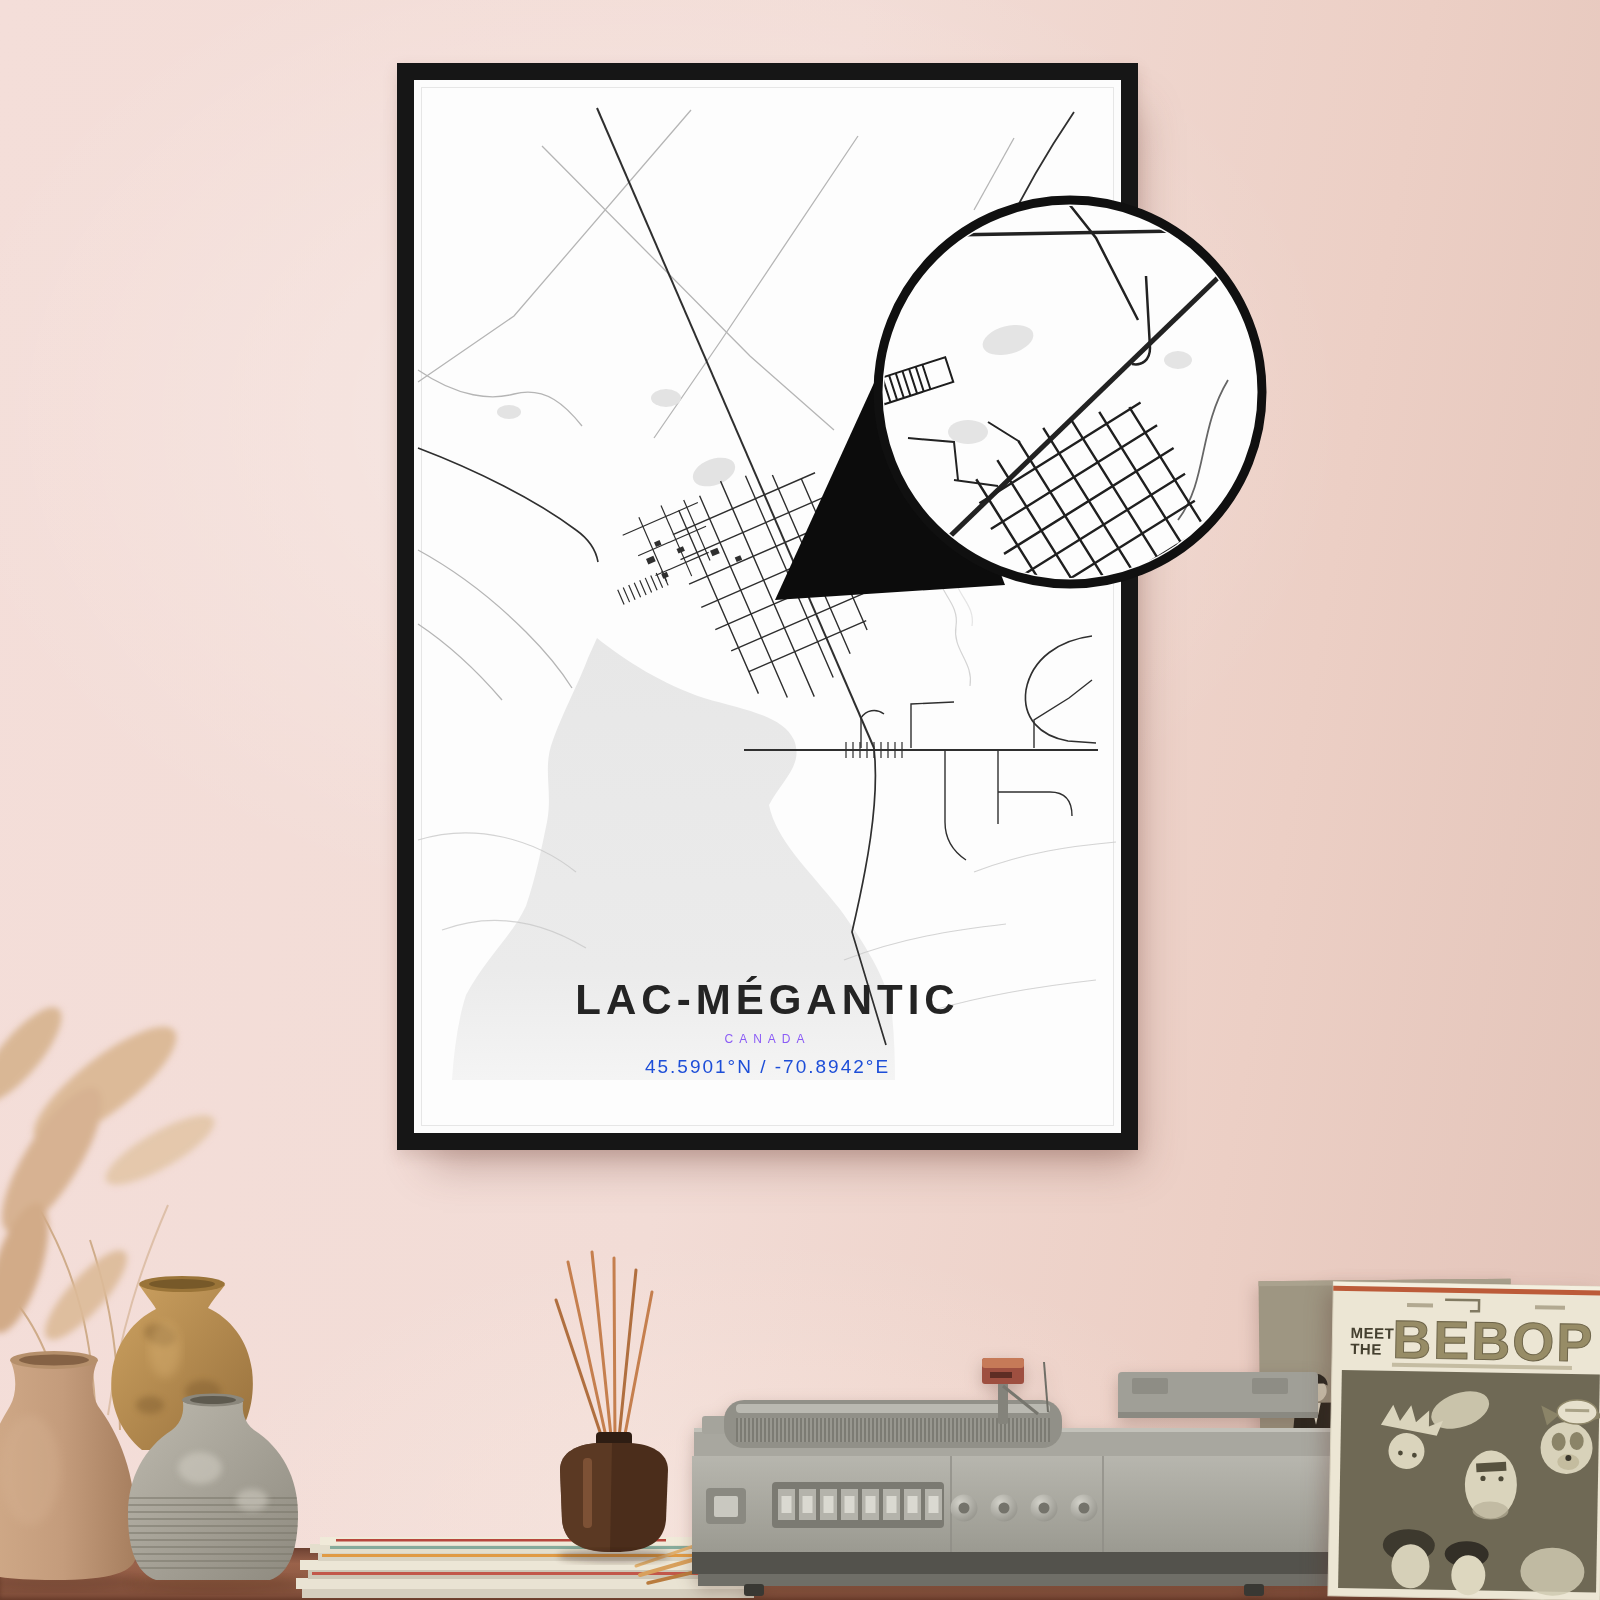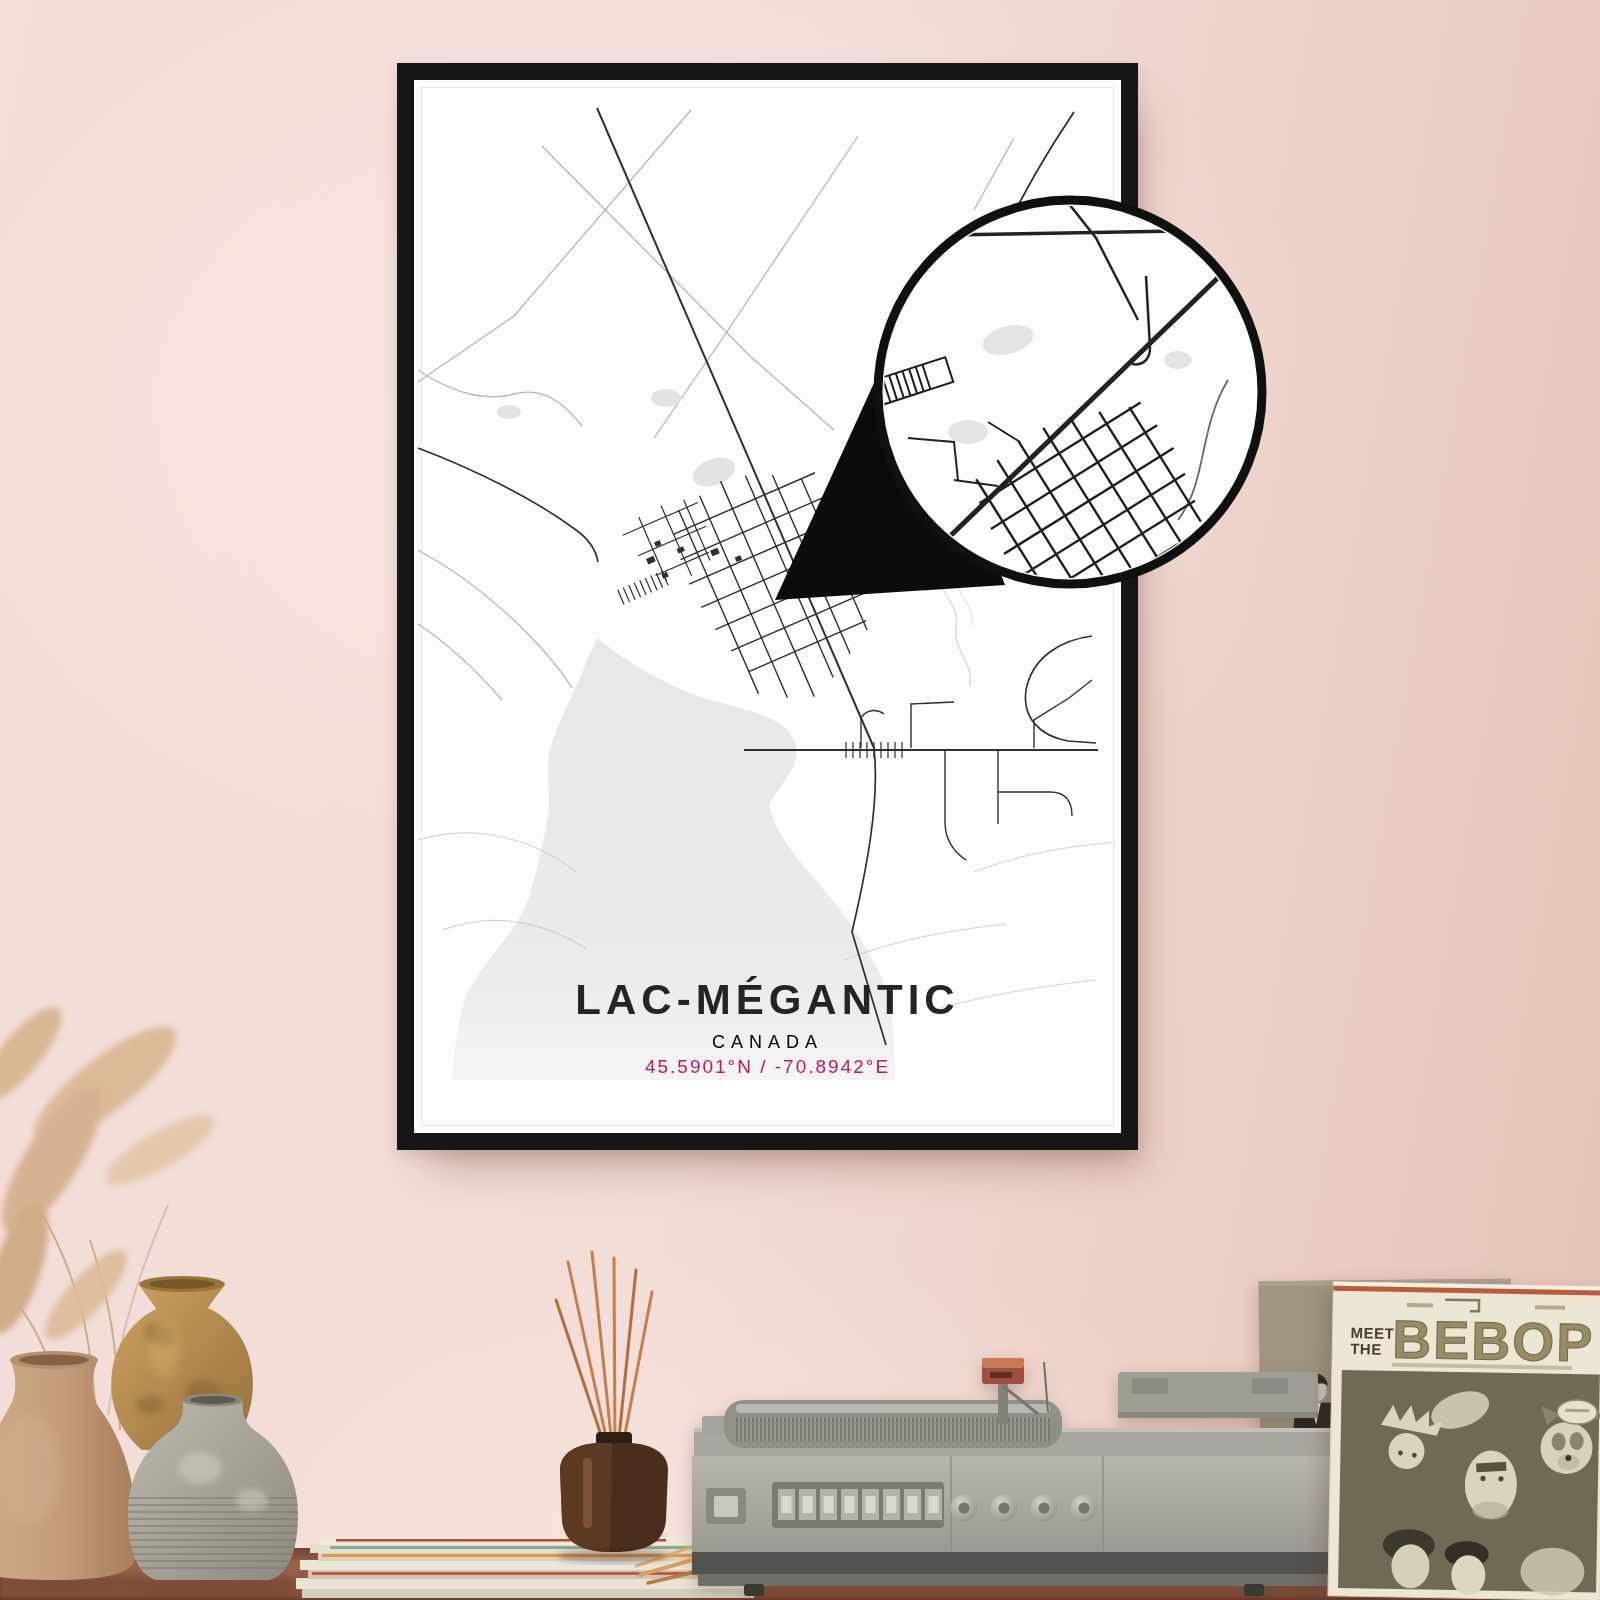--- a/index.html
+++ b/index.html
@@ -17,22 +17,22 @@
     box-shadow:0 -2px 4px rgba(60,25,15,.35) inset;}
   
   .frame{position:absolute;left:397px;top:63px;width:741px;height:1087px;
     background:#161616;padding:0;box-sizing:border-box;border:17px solid #161616;
     box-shadow:16px 30px 40px -16px rgba(110,60,50,.35),0 6px 14px rgba(110,60,50,.15);}
   .poster{position:relative;width:707px;height:1053px;background:#fdfdfd;overflow:hidden;
     box-shadow:inset 0 0 0 7px #fcfcfc, inset 0 0 0 8px #e6e6e6;}
   .poster svg.map{position:absolute;inset:0;}
   .poster-text{position:absolute;left:0;width:100%;text-align:center;color:#1f1f1f;}
   .pt-title{top:896px;font-size:42px;letter-spacing:5px;font-weight:bold;color:#242424;}
-  .pt-country{top:952px;font-size:18px;letter-spacing:6px;color:#000000;}
-  .pt-coords{top:976px;font-size:19px;letter-spacing:2px;color:#be185d;}
+  .pt-country{top:952px;font-size:12px;letter-spacing:6px;color:#8b5cf6;}
+  .pt-coords{top:976px;font-size:19px;letter-spacing:2px;color:#1d4ed8;}
   
   .magnifier{position:absolute;left:758px;top:180px;width:512px;height:448px;}
   .decor-left{position:absolute;left:0;top:1000px;width:770px;height:600px;}
   .olivebox{position:absolute;left:1252px;top:1262px;width:280px;height:338px;
     filter:drop-shadow(-4px 6px 8px rgba(90,50,40,.20));}
   .player{position:absolute;left:688px;top:1328px;width:652px;height:272px;
     filter:drop-shadow(0 6px 8px rgba(70,35,25,.25));}
   .sleeve{position:absolute;left:1300px;top:1262px;width:300px;height:338px;
     filter:drop-shadow(-7px 9px 10px rgba(90,50,40,.28));}
 </style>

